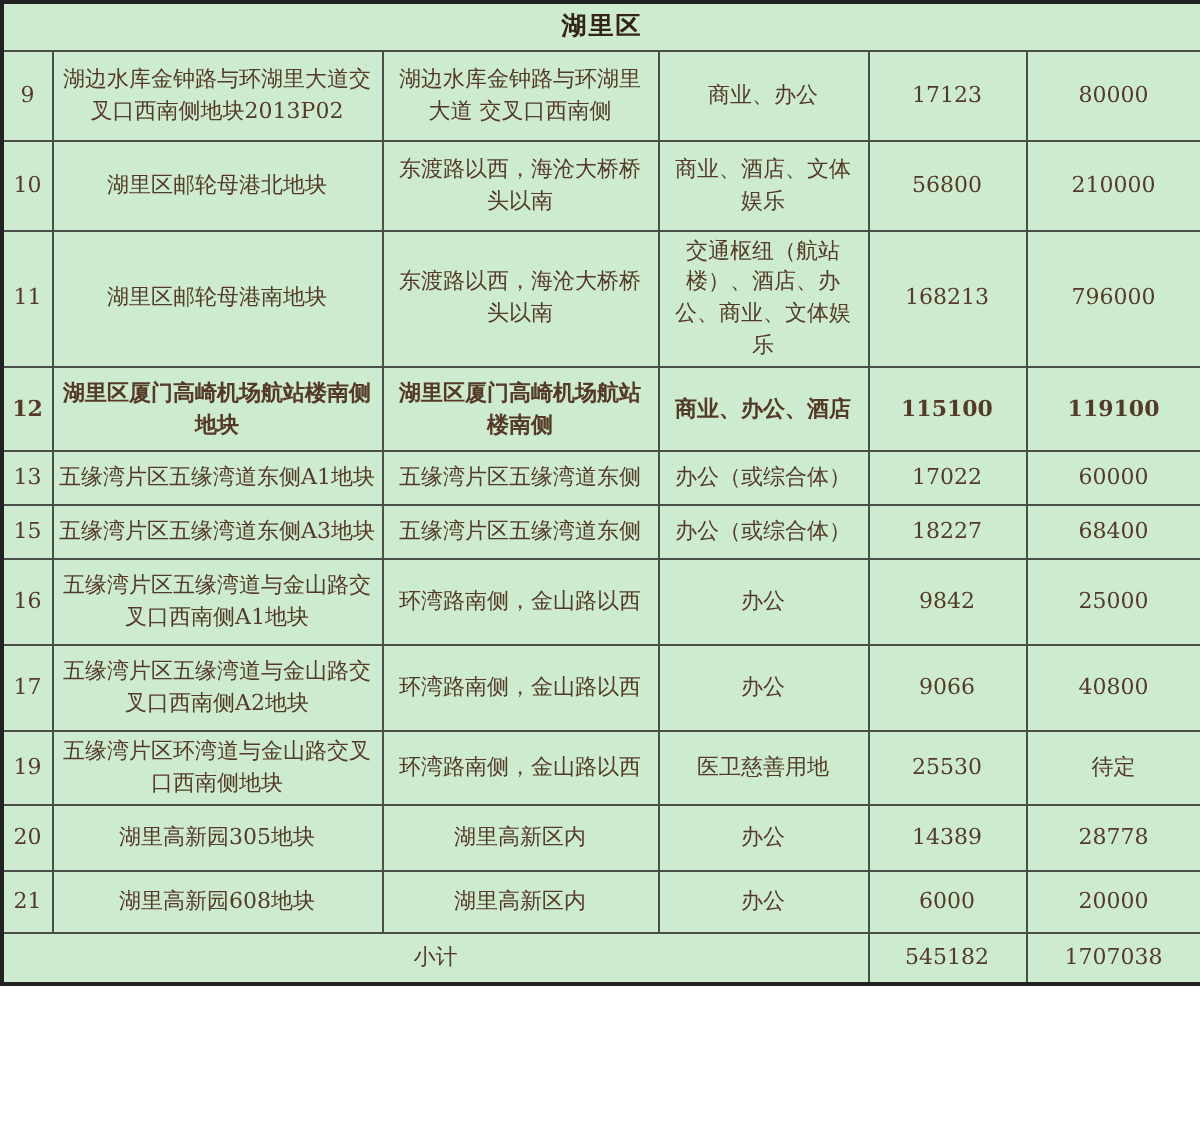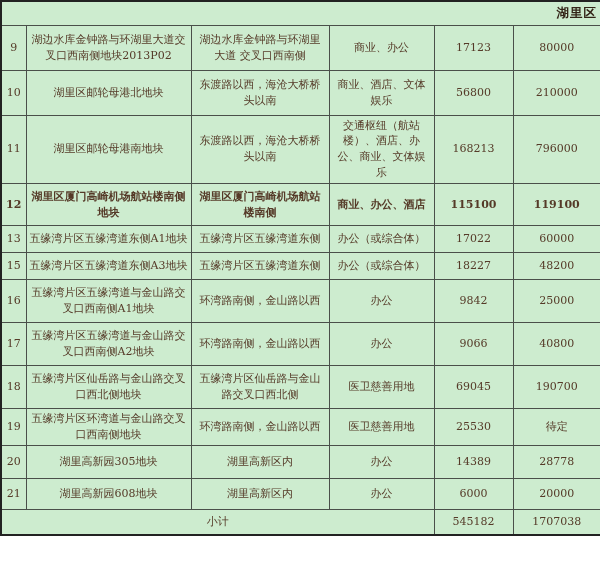--- a/index.html
+++ b/index.html
@@ -27,21 +27,20 @@
     color: #553a28;
     padding: 2px 3px;
     overflow: hidden;
     word-break: break-all;
   }
   tr.district-row td {
     font-weight: bold;
     font-size: 12.5px;
     color: #332417;
     letter-spacing: 1px;
-    text-align: right;
   }
   
   .h-head { height: 24px; }
   .h45 { height: 45px; }
   .h53 { height: 53px; }
   .h42 { height: 42px; font-weight: bold; }
   .h27 { height: 27px; padding-left: 48px; }
   .h43 { height: 43px; }
   .h33 { height: 33px; }
   .h31 { height: 31px; }
@@ -109,49 +108,41 @@
       <td>60000</td>
     </tr>
 
 
     <tr class="h27">
       <td>15</td>
       <td>五缘湾片区五缘湾道东侧A3地块</td>
       <td>五缘湾片区五缘湾道东侧</td>
       <td>办公（或综合体）</td>
       <td>18227</td>
-      <td>48200</td>
+      <td>68400</td>
     </tr>
 
     <tr class="h43">
       <td>16</td>
       <td>五缘湾片区五缘湾道与金山路交叉口西南侧A1地块</td>
       <td>环湾路南侧，金山路以西</td>
       <td>办公</td>
       <td>9842</td>
       <td>25000</td>
     </tr>
 
     <tr class="h43">
       <td>17</td>
       <td>五缘湾片区五缘湾道与金山路交叉口西南侧A2地块</td>
       <td>环湾路南侧，金山路以西</td>
       <td>办公</td>
       <td>9066</td>
       <td>40800</td>
     </tr>
 
-    <tr class="h43">
-      <td>18</td>
-      <td>五缘湾片区仙岳路与金山路交叉口西北侧地块</td>
-      <td>五缘湾片区仙岳路与金山路交叉口西北侧</td>
-      <td>医卫慈善用地</td>
-      <td>69045</td>
-      <td>190700</td>
-    </tr>
 
     <tr class="h33">
       <td>19</td>
       <td>五缘湾片区环湾道与金山路交叉口西南侧地块</td>
       <td>环湾路南侧，金山路以西</td>
       <td>医卫慈善用地</td>
       <td>25530</td>
       <td>待定</td>
     </tr>
 

